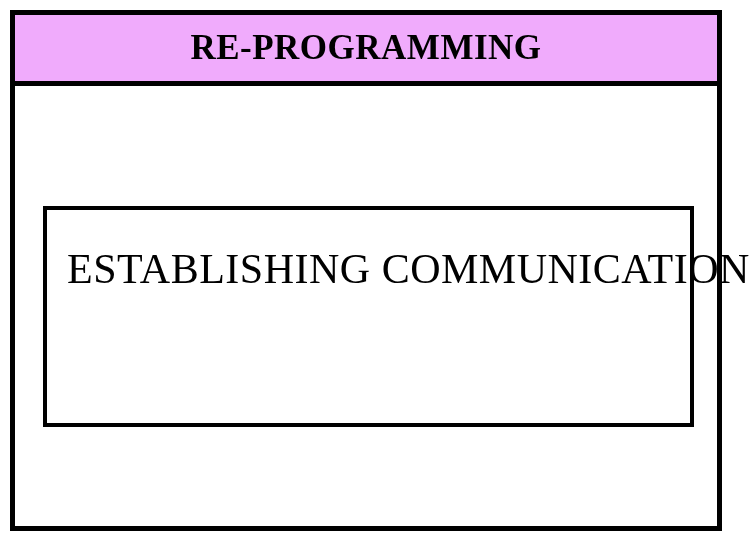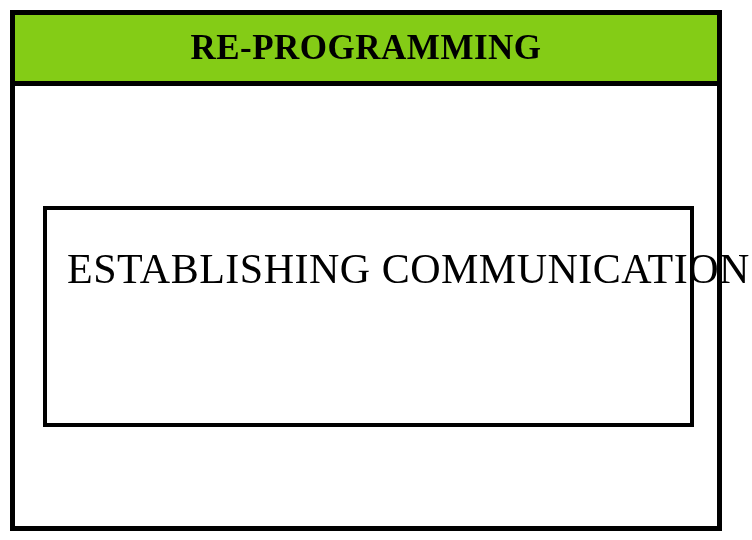--- a/index.html
+++ b/index.html
@@ -34,21 +34,21 @@
     position: absolute;
     left: 0;
     top: 0;
     width: 100%;
     height: 71px;
     box-sizing: border-box;
     border-bottom: 5px solid #000000;
     display: flex;
     align-items: center;
     justify-content: center;
-    background: #84cc16;
+    background: #f0abfc;
   }
   #screen-title {
     font-size: 35px;
     font-weight: bold;
     letter-spacing: 0.5px;
     line-height: 1;
     white-space: nowrap;
     text-align: center;
     transform: translateY(-1px);
   }

